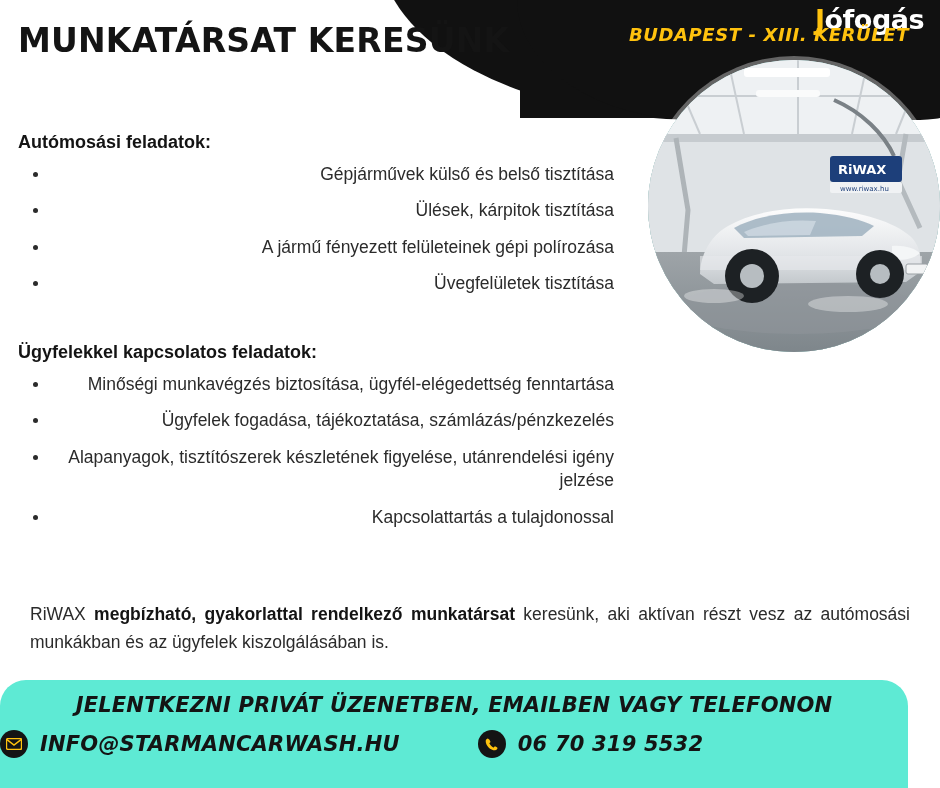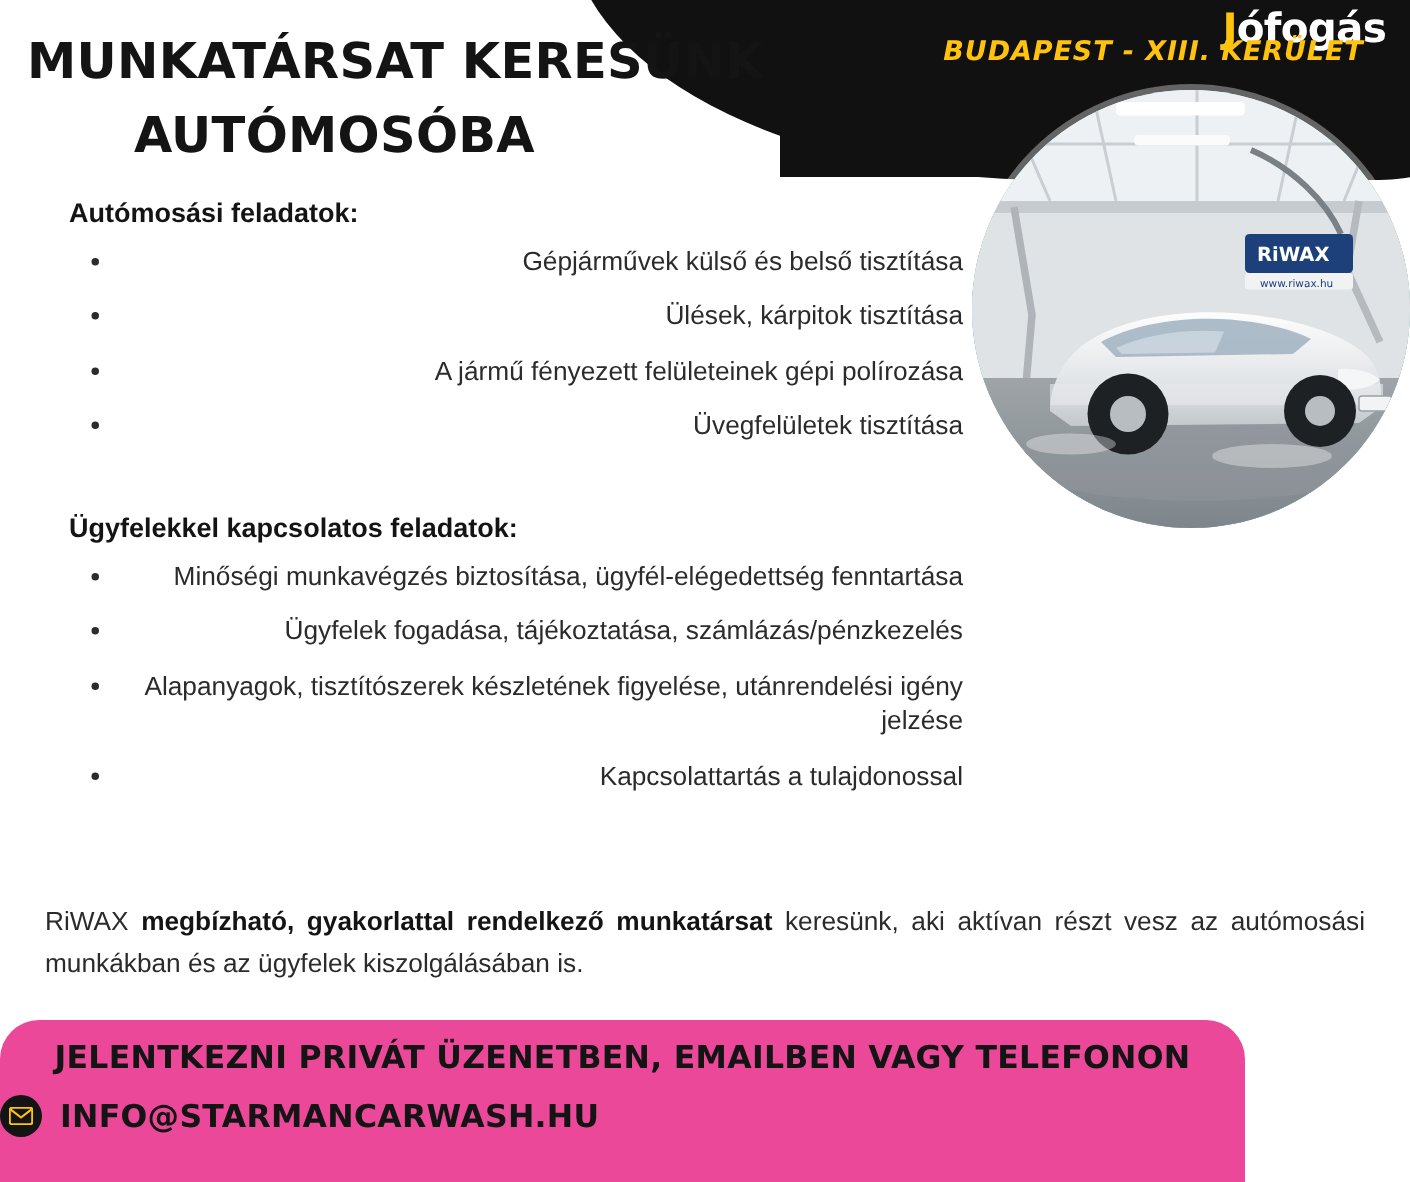--- a/index.html
+++ b/index.html
@@ -128,21 +128,21 @@
     margin-top: 10px;
     text-align: center;
     padding-right: 150px;
     text-transform: uppercase;
   }
 
   
   .content {
     position: absolute;
     top: 132px;
-    left: 42px;
+    left: 14px;
     width: 600px;
     z-index: 4;
   }
   .section-heading {
     font-size: 18px;
     font-weight: bold;
     color: #141414;
     margin: 0 0 10px 4px;
     font-family: "Liberation Sans", sans-serif;
   }
@@ -183,26 +183,27 @@
     color: #2b2b2b;
     text-align: justify;
   }
   .closing b { color: #141414; }
 
   
   .footer {
     position: absolute;
     left: 0;
     bottom: 0;
-    width: 830px;
+    width: 908px;
     height: 108px;
-    background: #ec4899;
+    background: #5eead4;
     z-index: 7;
     border-top-left-radius: 26px;
     border-top-right-radius: 26px;
+    font-style: italic;
   }
   .footer-title {
     text-align: center;
     font-family: "DejaVu Sans", sans-serif;
     font-size: 21px;
     font-weight: bold;
     color: #141414;
     letter-spacing: 0.2px;
     padding-top: 13px;
   }
@@ -319,21 +320,20 @@
 
       <g opacity="0.35" fill="#ffffff">
         <ellipse cx="66" cy="236" rx="30" ry="7"></ellipse>
         <ellipse cx="200" cy="244" rx="40" ry="8"></ellipse>
       </g>
     </svg>
   </div>
 
   <div class="title">
     <div class="title-line1">MUNKATÁRSAT KERESÜNK</div>
-    <div class="title-line2">AUTÓMOSÓBA</div>
   </div>
 
   <div class="content">
 
     <div class="section-heading">Autómosási feladatok:</div>
     <ul class="task-list">
       <li>Gépjárművek külső és belső tisztítása</li>
       <li>Ülések, kárpitok tisztítása</li>
       <li>A jármű fényezett felületeinek gépi polírozása</li>
       <li>Üvegfelületek tisztítása</li>
@@ -359,17 +359,25 @@
       <div class="contact">
         <span class="contact-icon">
           <svg width="16" height="12" viewBox="0 0 16 12" xmlns="http://www.w3.org/2000/svg">
             <rect x="0.5" y="0.5" width="15" height="11" rx="1.5" fill="none" stroke="#ffc20e" stroke-width="1.4"></rect>
             <path d="M1 1.6 L8 7 L15 1.6" fill="none" stroke="#ffc20e" stroke-width="1.4"></path>
           </svg>
         </span>
         <span class="contact-text">INFO@STARMANCARWASH.HU</span>
       </div>
 
+      <div class="contact">
+        <span class="contact-icon">
+          <svg width="15" height="15" viewBox="0 0 16 16" xmlns="http://www.w3.org/2000/svg">
+            <path d="M4.2 1.6 C3.2 1.6 1.8 2.8 1.8 4.2 c0 5 5 10 10 10 1.4 0 2.6 -1.4 2.6 -2.4 0 -0.5 -2.5 -2 -2.9 -1.8 -0.6 0.3 -1 1.3 -1.6 1.1 -1.4 -0.5 -3.6 -2.7 -4.1 -4.1 -0.2 -0.6 0.8 -1 1.1 -1.6 0.2 -0.4 -1.3 -2.9 -1.8 -2.9 z" fill="#ffc20e"></path>
+          </svg>
+        </span>
+        <span class="contact-text">06 70 319 5532</span>
+      </div>
 
     </div>
   </div>
 
 </div>
 
 </body></html>

